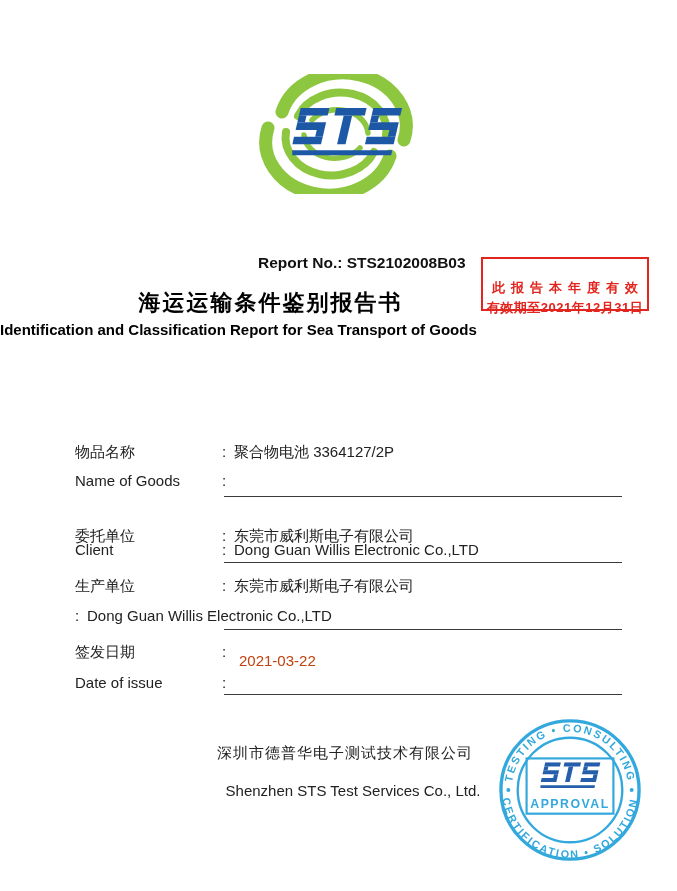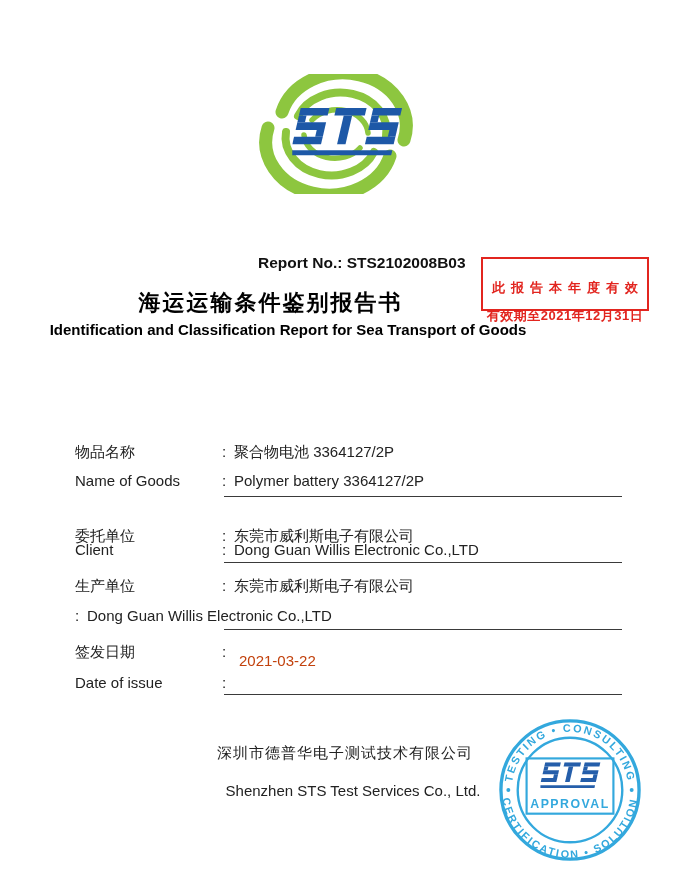--- a/index.html
+++ b/index.html
@@ -11,26 +11,26 @@
   .logo-word{position:absolute;left:40px;top:34px;width:112px;height:49px;}
 
   
   .report-no{position:absolute;left:258px;top:254px;font-size:15.5px;font-weight:bold;color:#111;}
 
   
   .validity{position:absolute;left:481px;top:257px;width:168px;height:54px;border:2px solid #e2251f;
             color:#e2251f;font-weight:bold;text-align:center;box-sizing:border-box;padding-top:20px;
             background:rgba(255,255,255,0);}
   .validity .l1{font-size:13px;letter-spacing:6px;white-space:nowrap;text-indent:6px;}
-  .validity .l2{font-size:13px;letter-spacing:0.5px;margin-top:10px;white-space:nowrap;}
+  .validity .l2{font-size:13px;letter-spacing:0.5px;margin-top:2px;white-space:nowrap;}
 
   
   .title-cn{position:absolute;left:0;top:288px;width:541px;text-align:center;font-size:22px;
             font-weight:bold;letter-spacing:2px;color:#000;}
-  .title-en{position:absolute;left:0;top:321px;width:576px;text-align:center;font-size:15px;
+  .title-en{position:absolute;left:0;top:321px;width:576px;text-align:left;font-size:15px;
             font-weight:bold;color:#000;}
 
   
   .line{position:absolute;left:75px;display:flex;align-items:flex-start;font-size:15px;color:#222;}
   .line .lbl{width:147px;}
   .line .col{width:12px;}
   .line .val{padding-left:0px;white-space:nowrap;}
   .rule{position:absolute;left:224px;width:398px;border-bottom:1.4px solid #3a3a3a;height:0;}
   .date-val{position:absolute;left:239px;font-size:15px;color:#c2410c;}
 
@@ -103,21 +103,20 @@
   <div class="title-en">Identification and Classification Report for Sea Transport of Goods</div>
 
   <div class="line" style="top:443px">
     <span class="lbl">物品名称</span>
     <span class="col">:</span>
     <span class="val">聚合物电池 3364127/2P</span>
   </div>
   <div class="line" style="top:472px">
     <span class="lbl">Name of Goods</span>
     <span class="col">:</span>
-    <span class="val">Polymer battery  3364127/2P</span>
   </div>
   <div class="rule" style="top:496px"></div>
 
   <div class="line" style="top:527px">
     <span class="lbl">委托单位</span>
     <span class="col">:</span>
     <span class="val">东莞市威利斯电子有限公司</span>
   </div>
   <div class="line" style="top:541px">
     <span class="lbl">Client</span>

